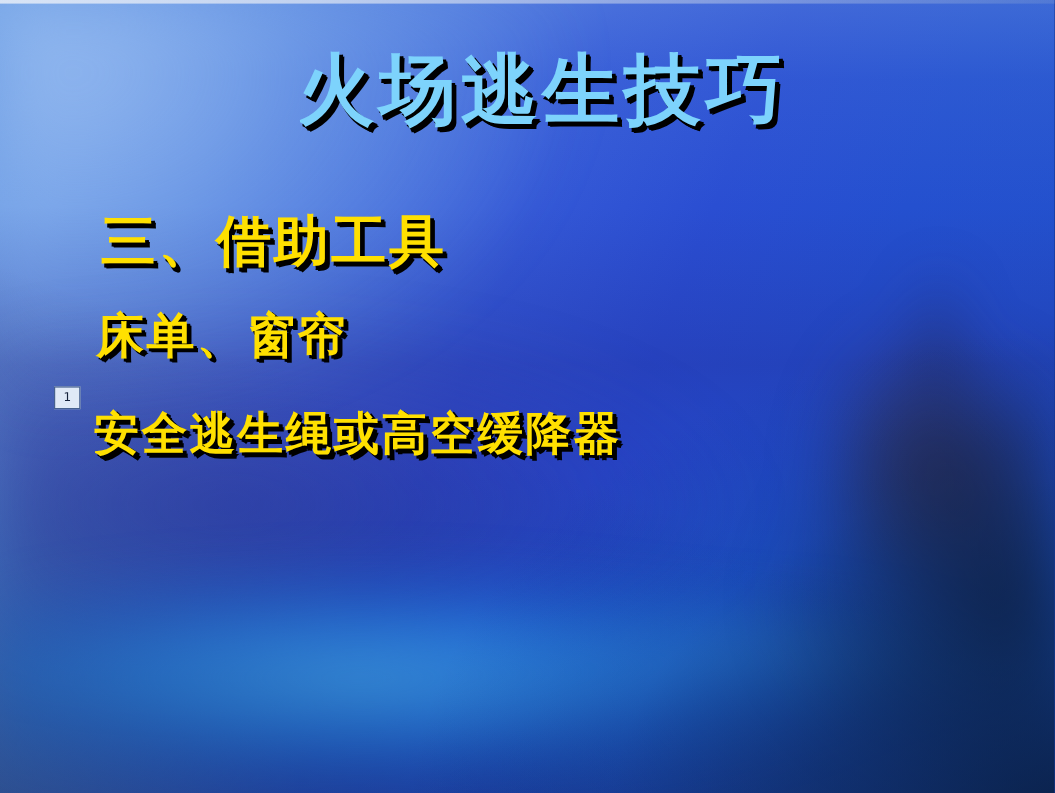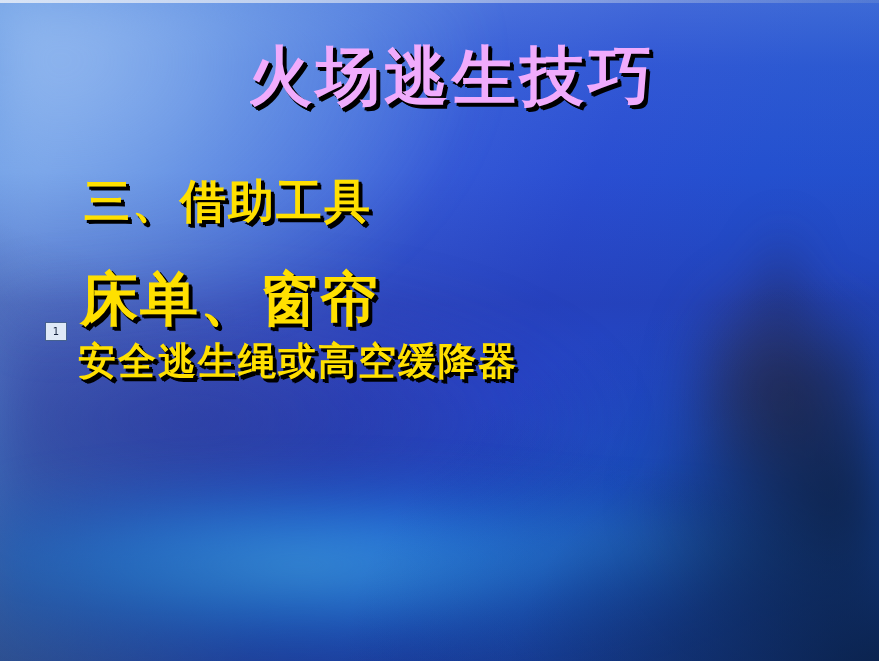--- a/index.html
+++ b/index.html
@@ -134,21 +134,21 @@
   
   .title {
     position: absolute;
     left: 248px;
     top: 44px;
     font-family: "DejaVu Serif", "Liberation Serif", serif;
     font-size: 64px;
     font-weight: bold;
     letter-spacing: 4px;
     line-height: 1.0;
-    color: #f0abfc;
+    color: #7dd3fc;
     text-shadow:
       3px 3px 0 #000,
       4px 4px 0 #000,
       2px 3px 0 #000,
       3px 2px 0 #000;
     white-space: nowrap;
   }
 
   .body-block {
     position: absolute;
@@ -165,21 +165,21 @@
     color: #ffe000;
     white-space: nowrap;
     line-height: 1.0;
     text-shadow:
       3px 3px 0 #000,
       4px 4px 0 #000,
       2px 3px 0 #000,
       3px 2px 0 #000;
   }
   .line-1 { left: 84px;  top: 178px; font-size: 46px; letter-spacing: 2px; }
-  .line-2 { left: 80px;  top: 270px; font-size: 58px; letter-spacing: 2px; }
+  .line-2 { left: 80px;  top: 260px; font-size: 40px; letter-spacing: 2px; }
   .line-3 { left: 78px;  top: 342px; font-size: 38px; letter-spacing: 2px; }
 
   
   .page-badge {
     position: absolute;
     left: 45px;
     top: 322px;
     width: 22px;
     height: 19px;
     box-sizing: border-box;

